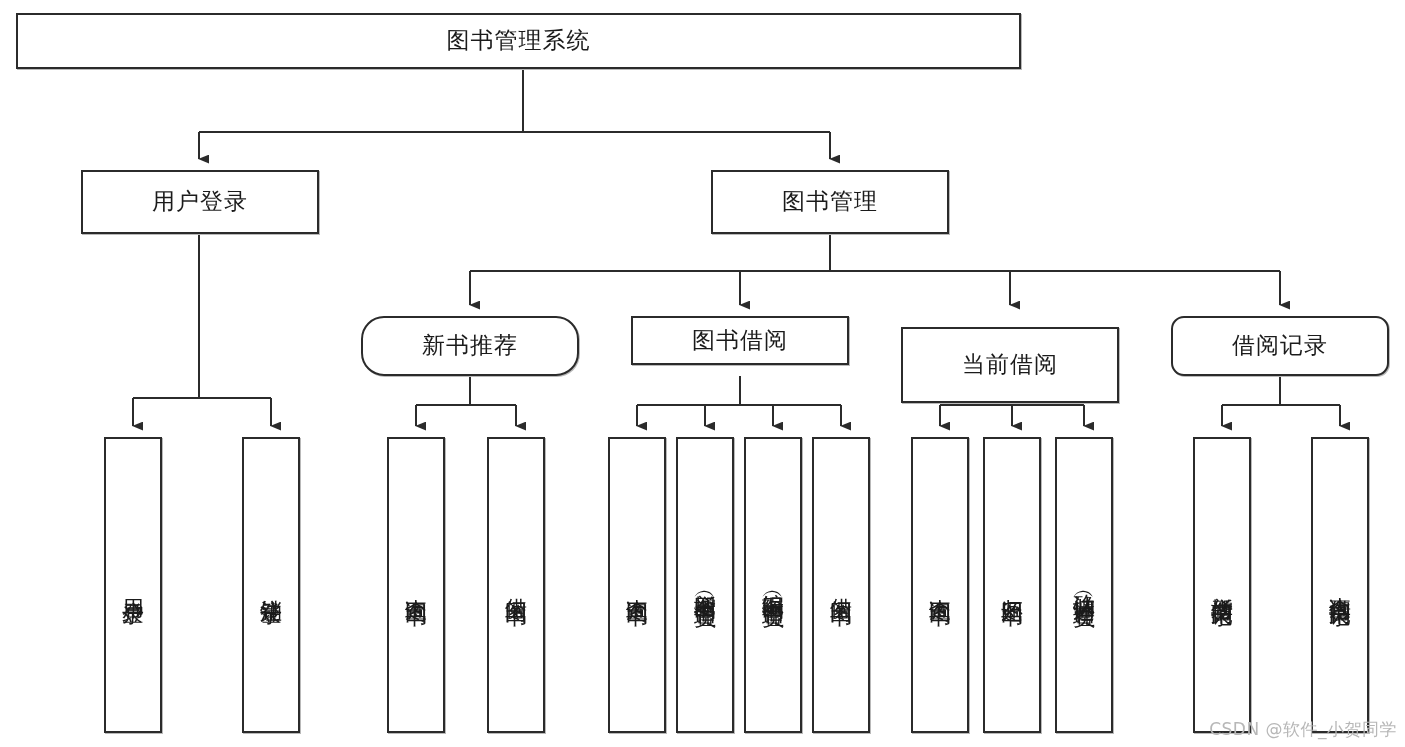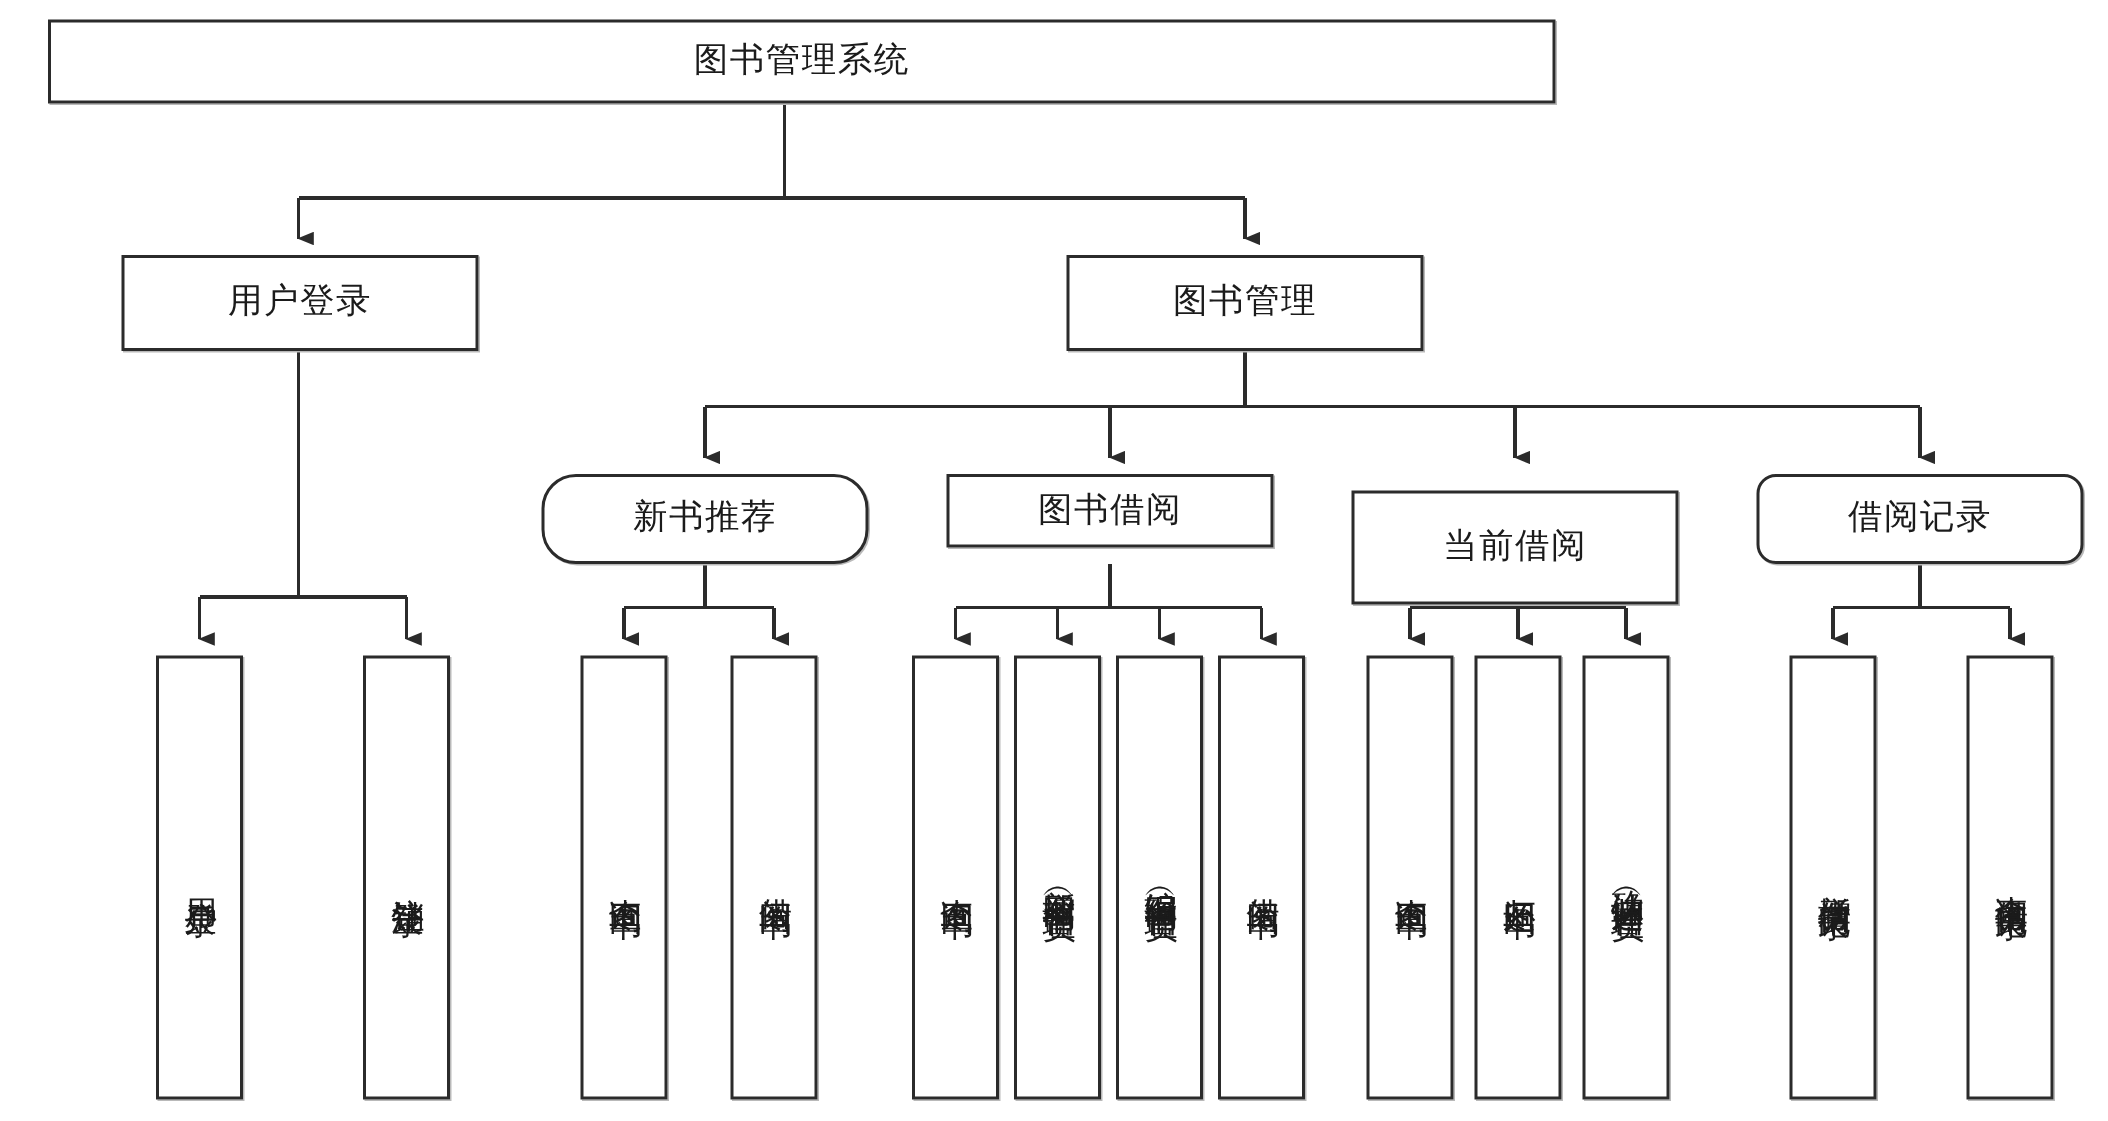--- a/index.html
+++ b/index.html
@@ -116,21 +116,21 @@
         <line x1="1012" y1="405" x2="1012" y2="426" marker-end="url(#arrowhead)"></line>
         <line x1="1084" y1="405" x2="1084" y2="426" marker-end="url(#arrowhead)"></line>
         <line x1="1280" y1="376" x2="1280" y2="405"></line>
         <line x1="1222" y1="405" x2="1340" y2="405"></line>
         <line x1="1222" y1="405" x2="1222" y2="426" marker-end="url(#arrowhead)"></line>
         <line x1="1340" y1="405" x2="1340" y2="426" marker-end="url(#arrowhead)"></line>
       </g>
   </svg>
 
   <div id="nodes-layer">
-      <div class="node horizontal" style="left: 32px; top: 13px; width: 1005px; height: 56px;">
+      <div class="node horizontal" style="left: 16px; top: 13px; width: 1005px; height: 56px;">
         <span class="node-label">图书管理系统</span>
       </div>
       <div class="node horizontal" style="left: 81px; top: 170px; width: 238px; height: 64px;">
         <span class="node-label">用户登录</span>
       </div>
       <div class="node horizontal" style="left: 711px; top: 170px; width: 238px; height: 64px;">
         <span class="node-label">图书管理</span>
       </div>
       <div class="node horizontal" style="left: 361px; top: 316px; width: 218px; height: 60px; border-radius: 23px;">
         <span class="node-label">新书推荐</span>
@@ -178,14 +178,15 @@
         <span class="node-label">确认归还（管理员）</span>
       </div>
       <div class="node vertical" style="left: 1193px; top: 437px; width: 58px; height: 296px;">
         <span class="node-label">新增借阅记录</span>
       </div>
       <div class="node vertical" style="left: 1311px; top: 437px; width: 58px; height: 296px;">
         <span class="node-label">查询借阅记录</span>
       </div>
     </div>
 
+  <div id="watermark">CSDN @软件_小贺同学</div>
 
 </div>
 
 </body></html>

